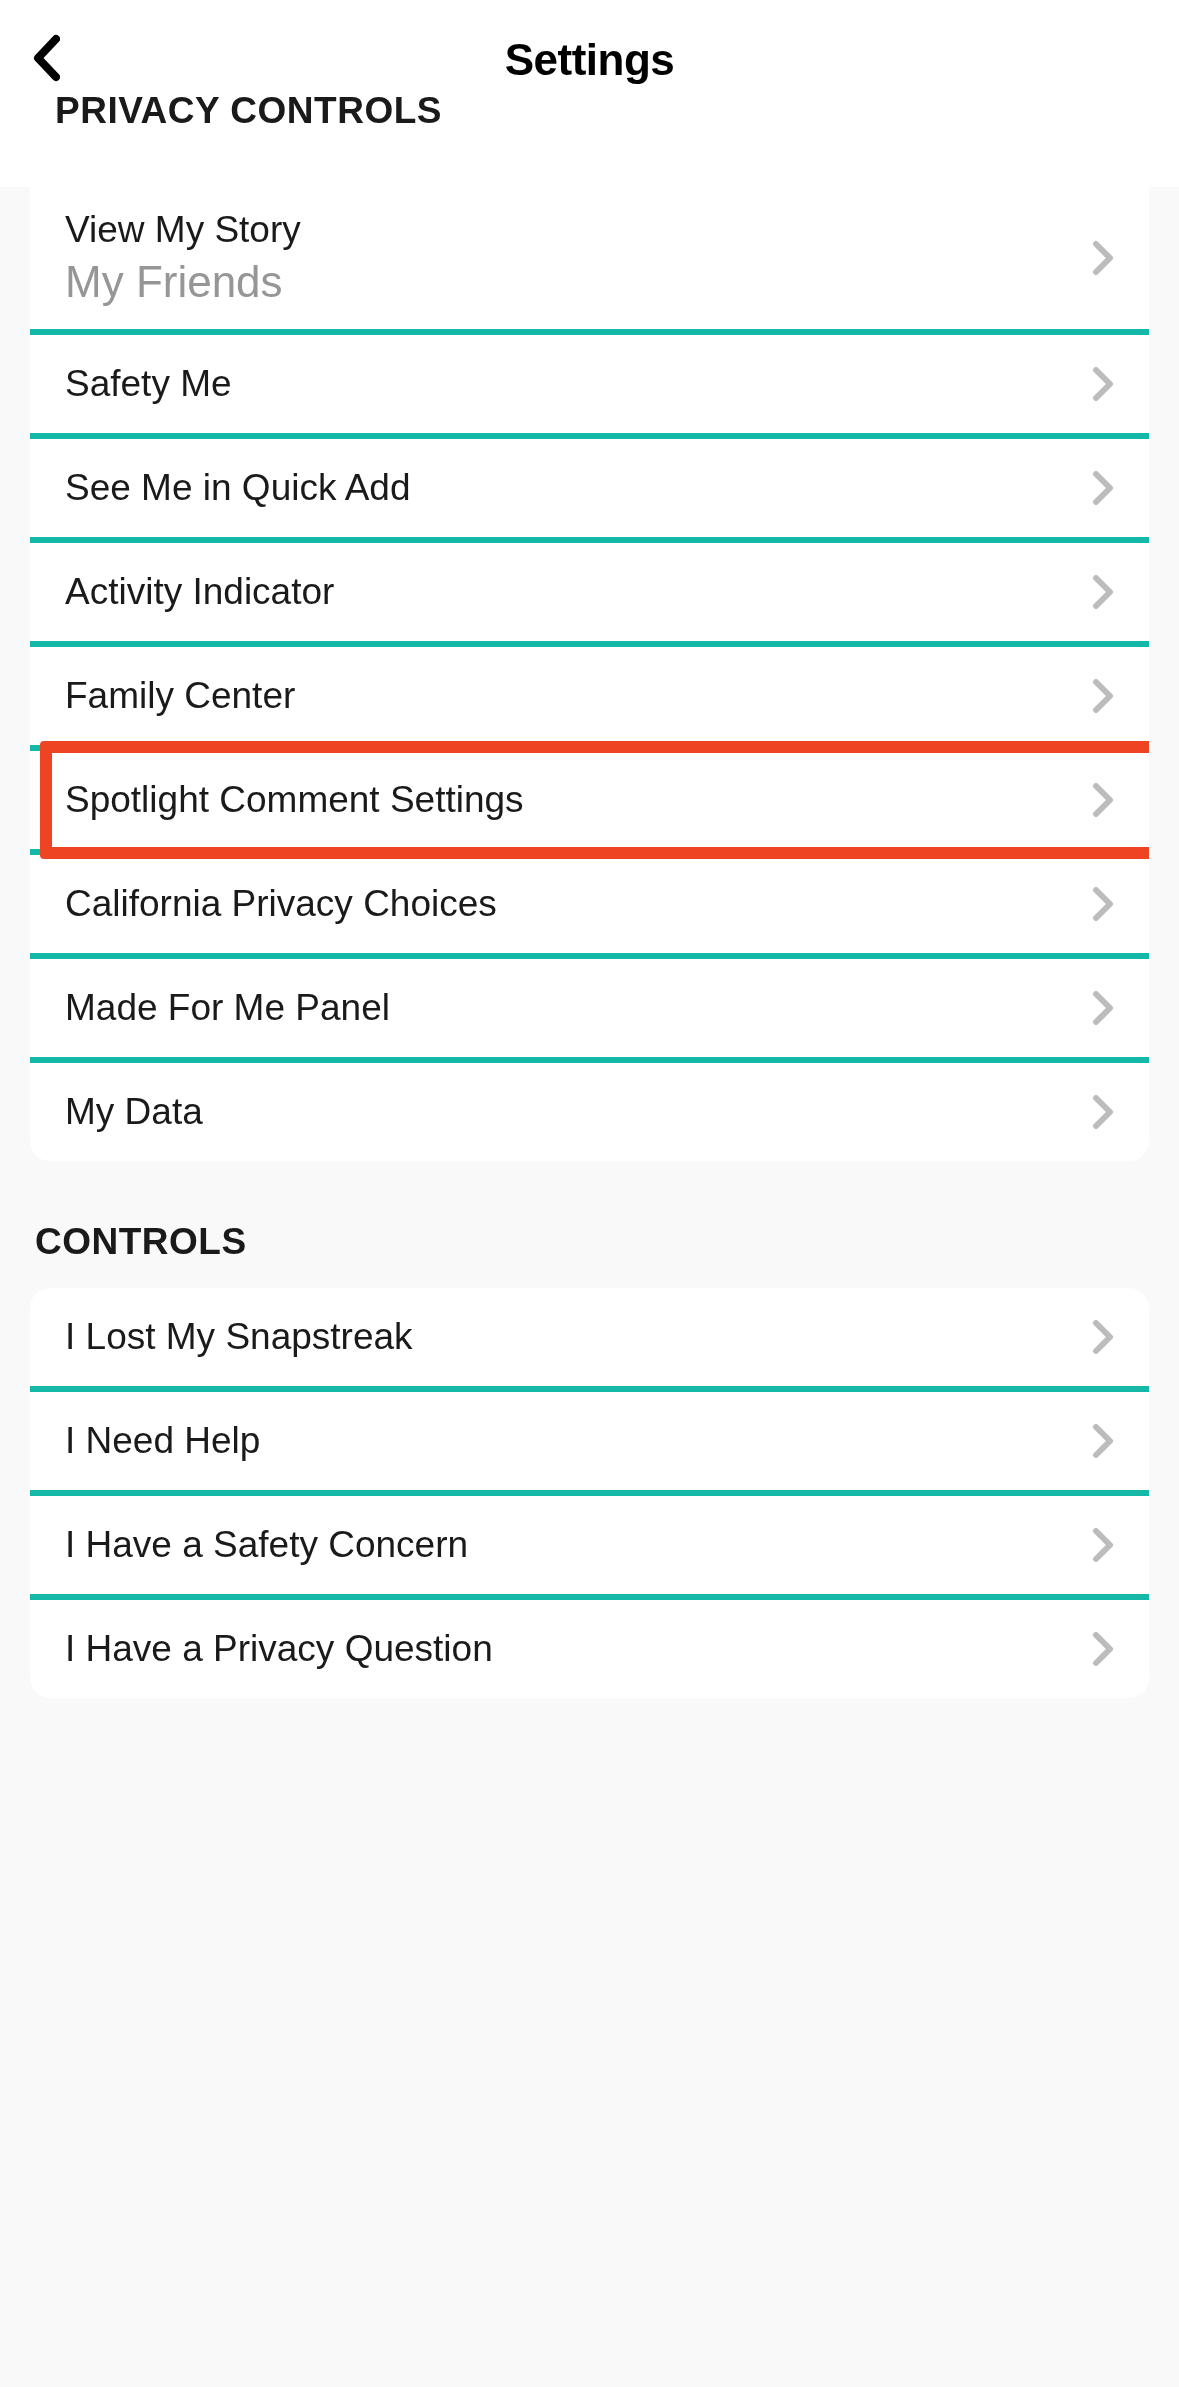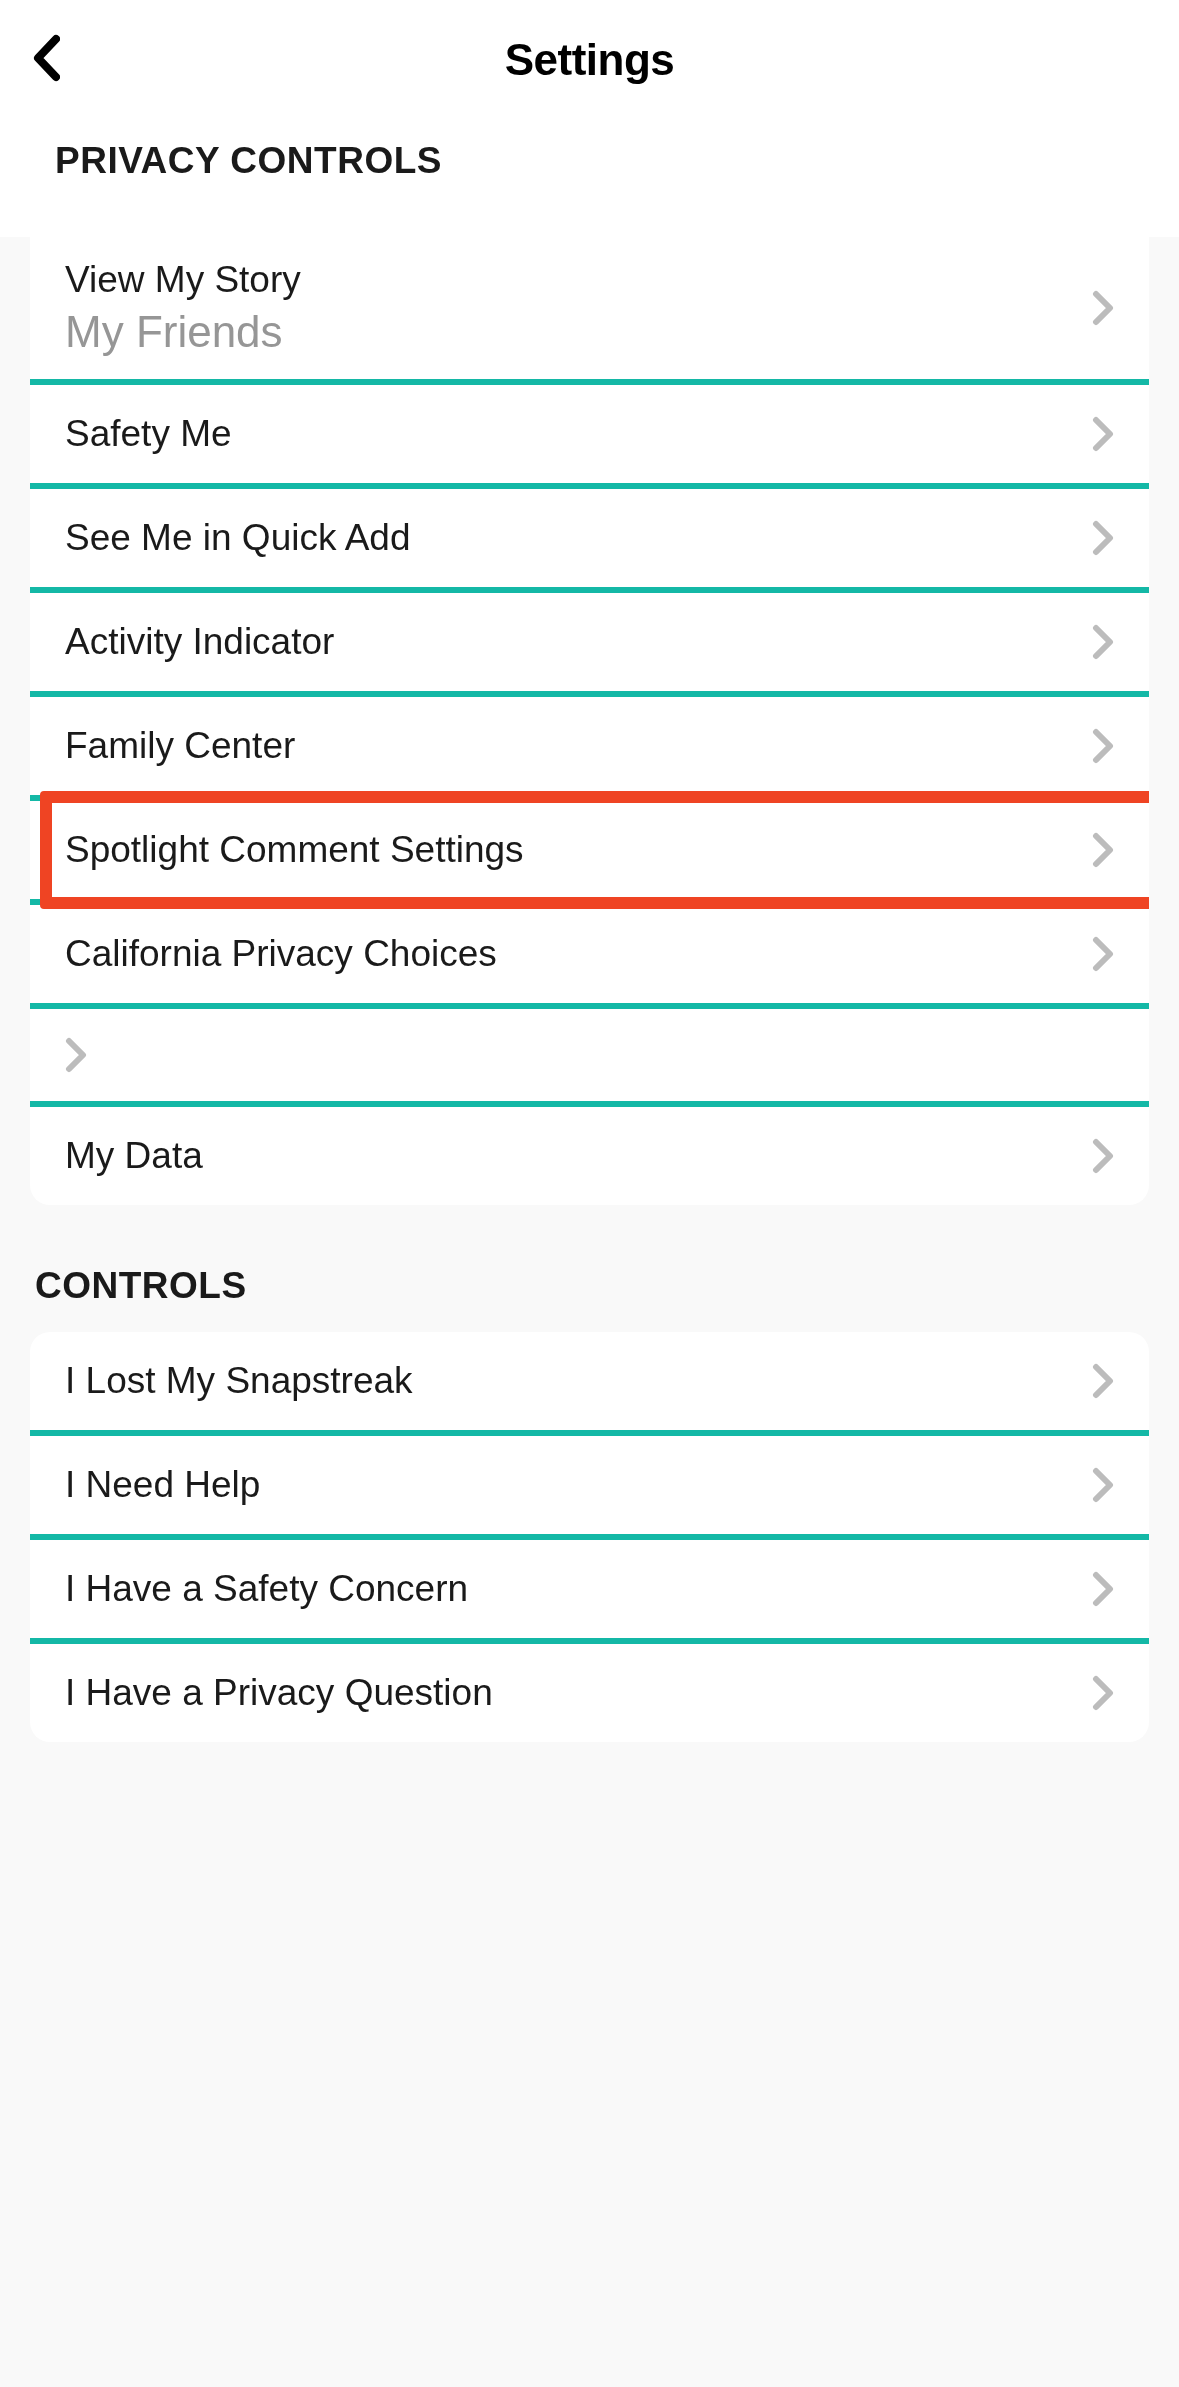--- a/index.html
+++ b/index.html
@@ -18,21 +18,20 @@
       background: #ffffff;
       padding: 30px 20px 55px 20px;
       position: relative;
     }
     .header-top {
       display: flex;
       align-items: center;
       justify-content: center;
       position: relative;
       height: 60px;
-      margin-bottom: 50px;
     }
     .back-button {
       position: absolute;
       left: 10px;
       top: 50%;
       transform: translateY(-50%);
       cursor: pointer;
     }
     .header-title {
       font-size: 44px;
@@ -209,20 +208,23 @@
         <span class="list-item-title">California Privacy Choices</span>
       </div>
       <span class="chevron">
         <svg width="22" height="36" viewBox="0 0 22 36">
             <polyline points="4,4 18,18 4,32" stroke="#bcbcbc" stroke-width="6" fill="none" stroke-linecap="round" stroke-linejoin="round"></polyline>
           </svg>
       </span>
     </div>
 
     <div class="list-item">
+      <div class="list-item-content">
+        <span class="list-item-title">Made For Me Panel</span>
+      </div>
       <span class="chevron">
         <svg width="22" height="36" viewBox="0 0 22 36">
             <polyline points="4,4 18,18 4,32" stroke="#bcbcbc" stroke-width="6" fill="none" stroke-linecap="round" stroke-linejoin="round"></polyline>
           </svg>
       </span>
     </div>
 
     <div class="list-item">
       <div class="list-item-content">
         <span class="list-item-title">My Data</span>

